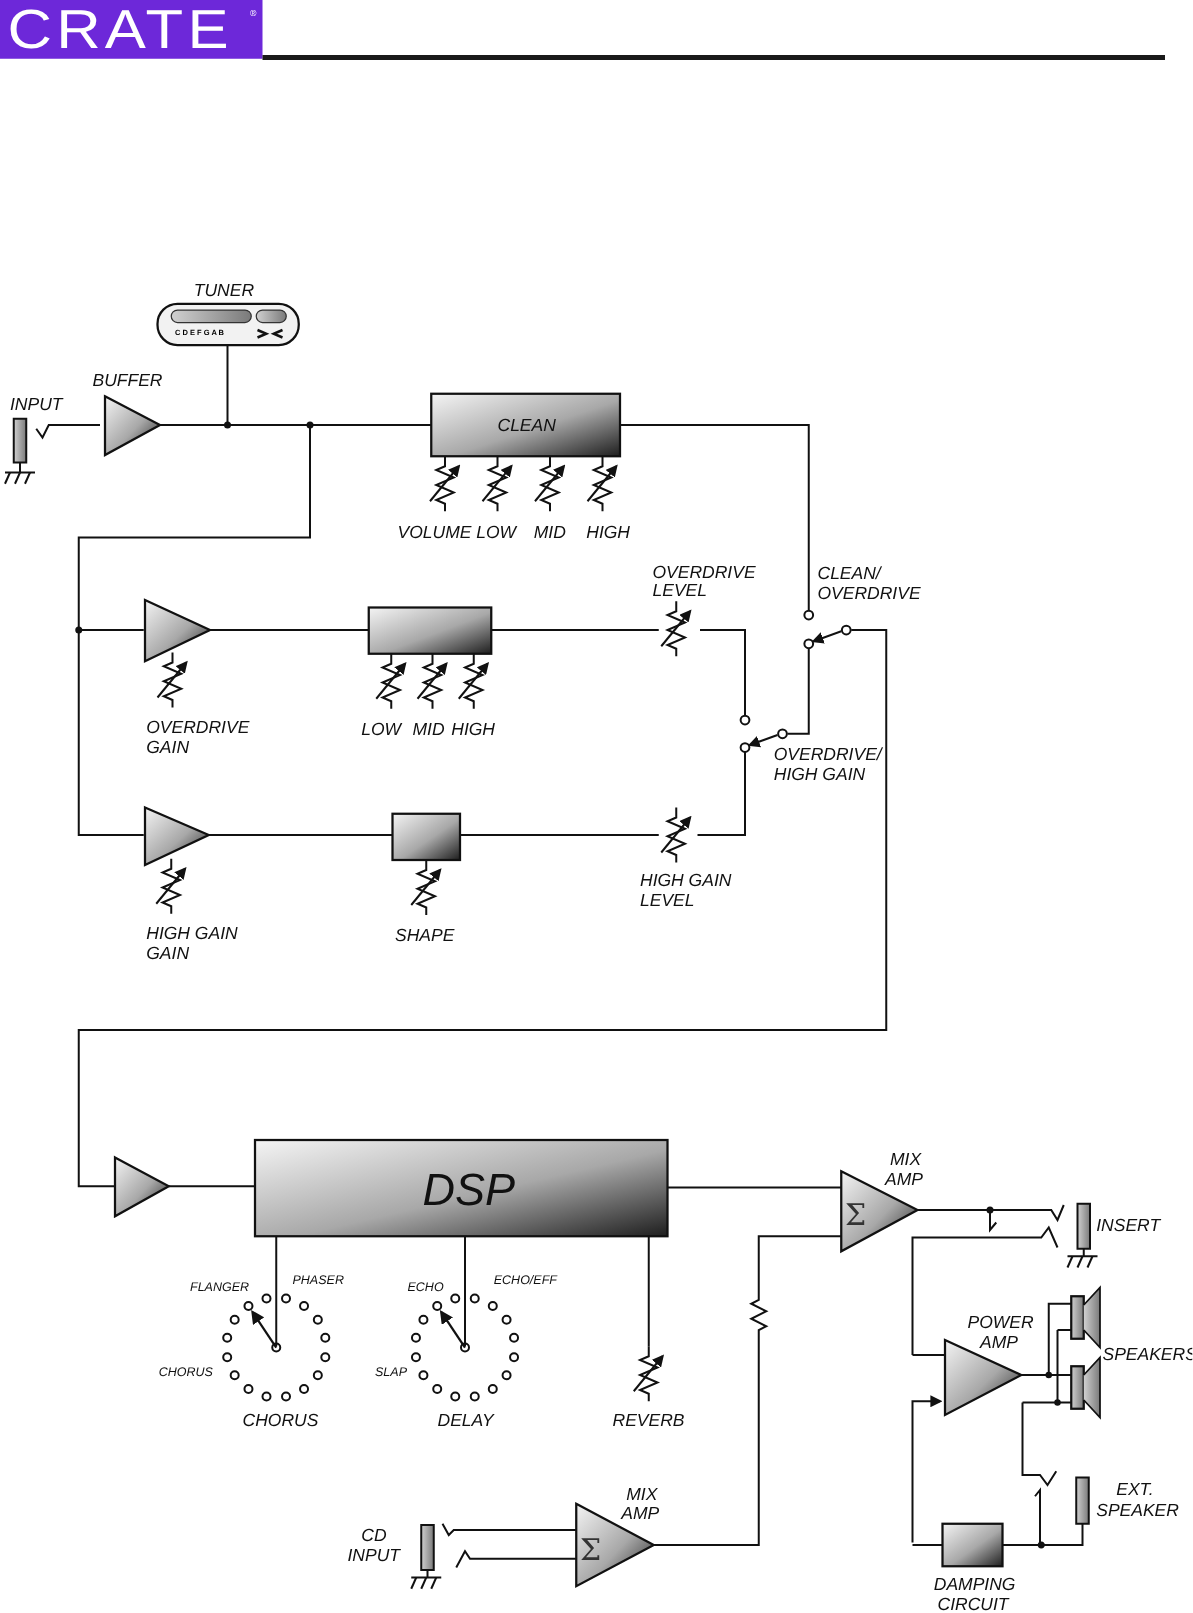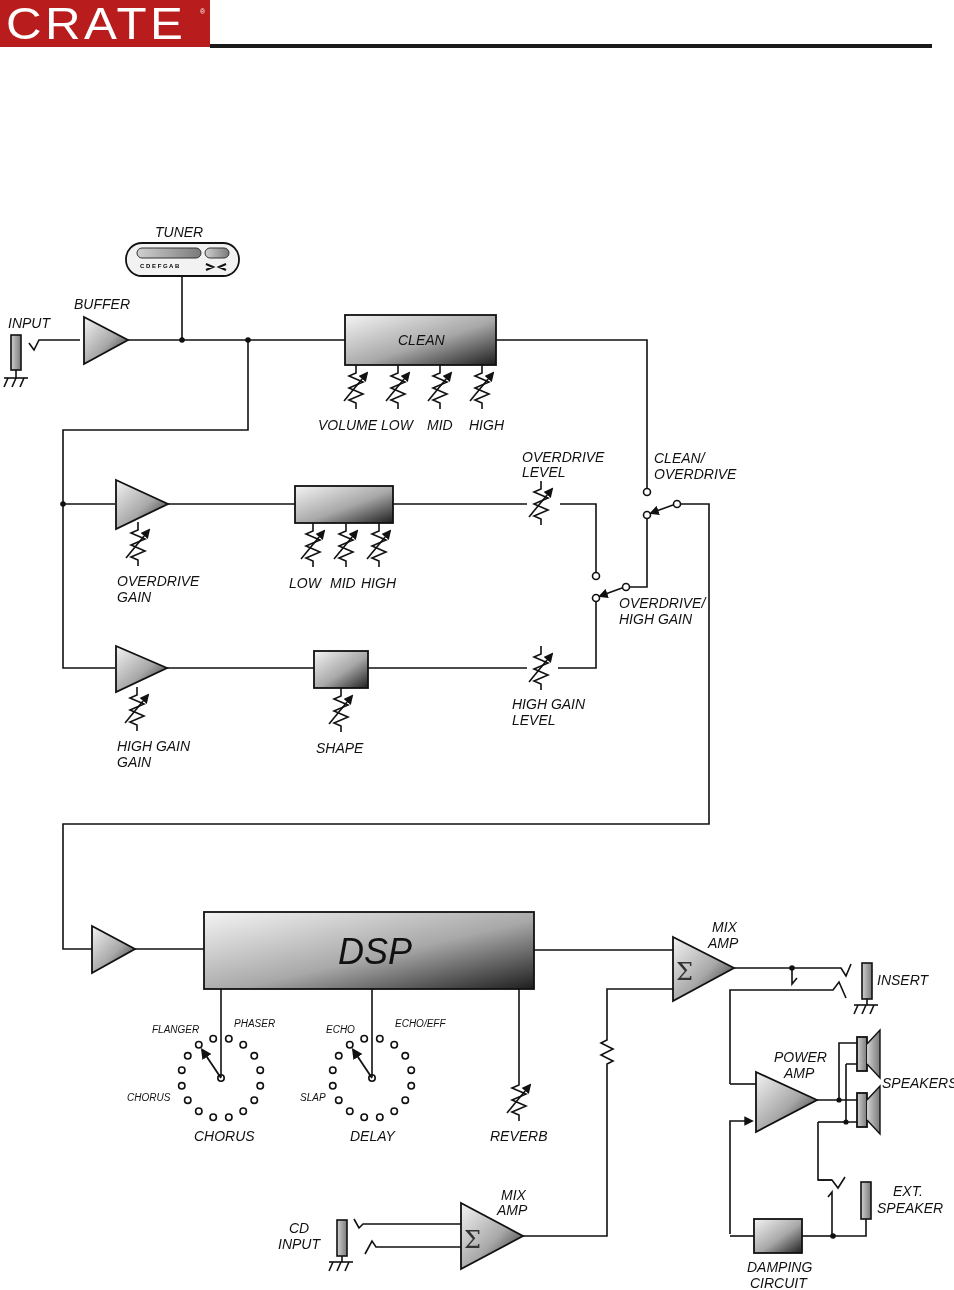--- a/index.html
+++ b/index.html
@@ -1,17 +1,17 @@
 <!DOCTYPE html>
 <html><head>
 <meta charset="utf-8">
 <style>
   html,body{margin:0;padding:0;background:#fff;}
   body{width:954px;height:1290px;position:relative;overflow:hidden;font-family:"Liberation Sans",sans-serif;}
-  #header-logo{position:absolute;left:0;top:0;width:210px;height:47px;background:#b91c1c;}
+  #header-logo{position:absolute;left:0;top:0;width:210px;height:47px;background:#6d28d9;}
   #header-logo span{position:absolute;left:6px;top:0;color:#fff;font-size:44px;letter-spacing:3px;font-family:"Liberation Sans",sans-serif;font-weight:normal;line-height:47px;transform:scaleX(1.12);transform-origin:left center;}
   #header-logo sup{position:absolute;left:200px;top:8px;color:#fff;font-size:7px;}
   #header-rule{position:absolute;left:210px;top:44px;width:722px;height:4px;background:#1a1a1a;}
   svg{position:absolute;left:0;top:0;}
   .w{stroke:#111;stroke-width:1.6;fill:none;}
   .lbl{font-family:"Liberation Sans",sans-serif;font-style:italic;font-size:14px;fill:#111;}
   .sm{font-size:10px;}
   .dsp{font-size:36px;}
   .dot{fill:#111;}
   .oc{fill:#fff;stroke:#111;stroke-width:1.6;}

